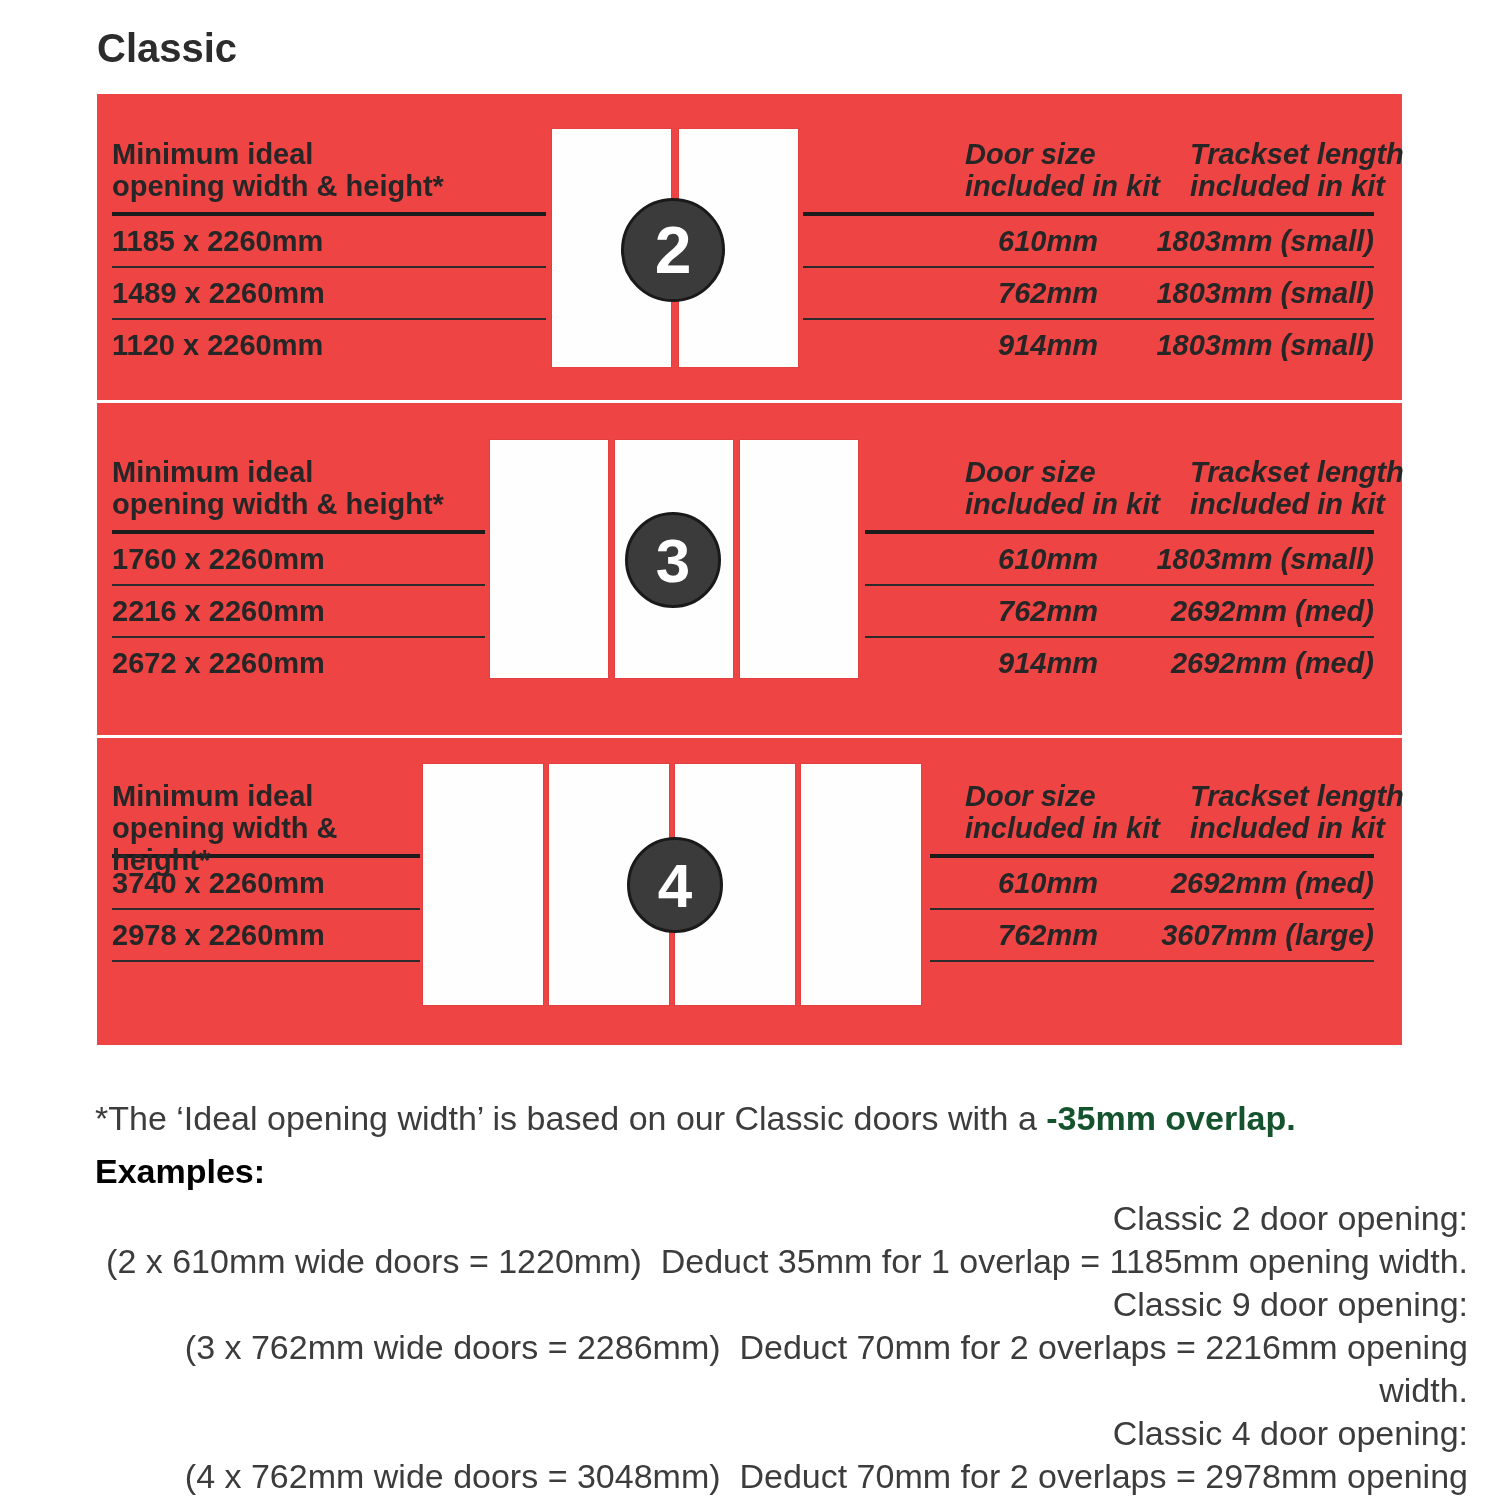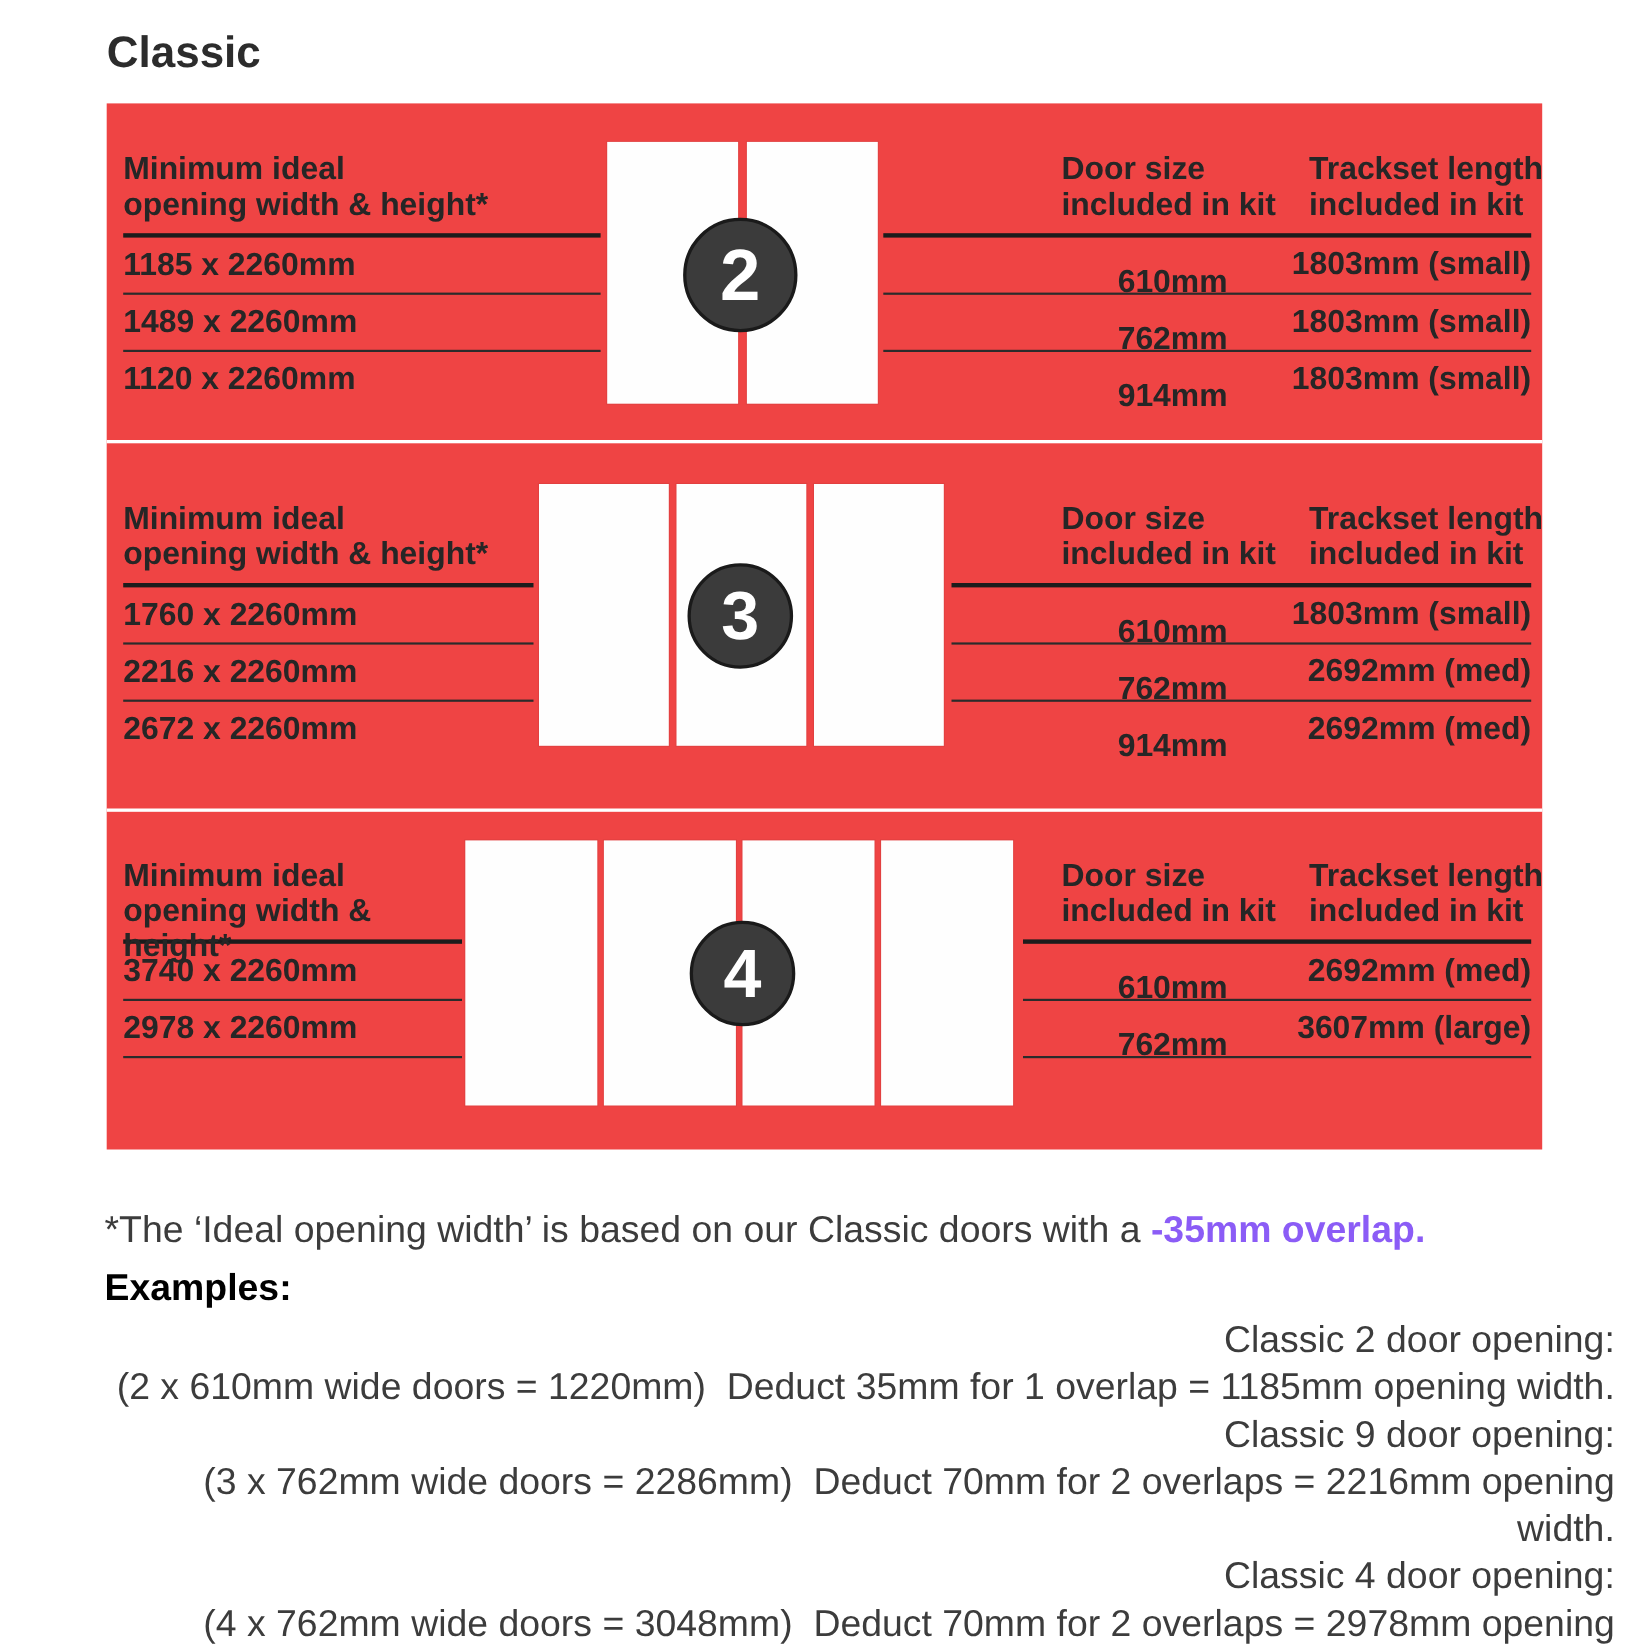--- a/index.html
+++ b/index.html
@@ -42,39 +42,39 @@
   .badge{
     position:absolute;border-radius:50%;background:#3b3b3b;border:3px solid #1a1a1a;
     color:#ffffff;font-weight:bold;display:flex;align-items:center;justify-content:center;
     z-index:2;box-sizing:border-box;
   }
   .p1 .badge{left:524px;top:104px;width:104px;height:104px;font-size:66px;}
   .p2 .badge{left:528px;top:109px;width:96px;height:96px;font-size:62px;}
   .p3 .badge{left:530px;top:99px;width:96px;height:96px;font-size:62px;}
 
   
-  .rt{position:absolute;right:10px;}
+  .rt{position:absolute;right:28px;font-style:italic;}
   .p1 .rt{top:44px;left:706px;}
   .p2 .rt{top:53px;left:768px;}
   .p3 .rt{top:42px;left:833px;}
   .rt-head{position:relative;height:64px;}
   .rt-h{position:absolute;top:0;font-size:29px;font-weight:bold;line-height:32px;color:#262626;white-space:nowrap;}
   .p1 .rt-h1{left:162px;} .p1 .rt-h2{left:387px;}
   .p2 .rt-h1{left:100px;} .p2 .rt-h2{left:325px;}
   .p3 .rt-h1{left:35px;}  .p3 .rt-h2{left:260px;}
   .rt .t-row{position:relative;display:block;}
   .rt-v{position:absolute;top:50%;transform:translateY(-50%);font-size:29px;font-weight:bold;color:#262626;white-space:nowrap;}
-  .rt-v1{right:276px;margin-top:16px;} .rt-v2{right:0;}
+  .rt-v1{right:276px;} .rt-v2{right:0;}
 
   
   .footnote{
     position:absolute;left:95px;top:1098px;font-size:34px;line-height:40px;
     color:#3c3c3c;white-space:pre-wrap;
   }
-  .footnote b{color:#8b5cf6;}
+  .footnote b{color:#14532d;}
   .examples{position:absolute;left:95px;top:1151px;color:#3c3c3c;}
   .ex-heading{font-size:34px;font-weight:bold;line-height:40px;color:#000000;margin-bottom:6px;}
   .ex-line{font-size:34px;line-height:43px;white-space:pre-wrap;text-align:right;}
 </style>
 </head>
 <body>
 
 <div class="sheet">
 
   <div class="page-title">Classic</div>

